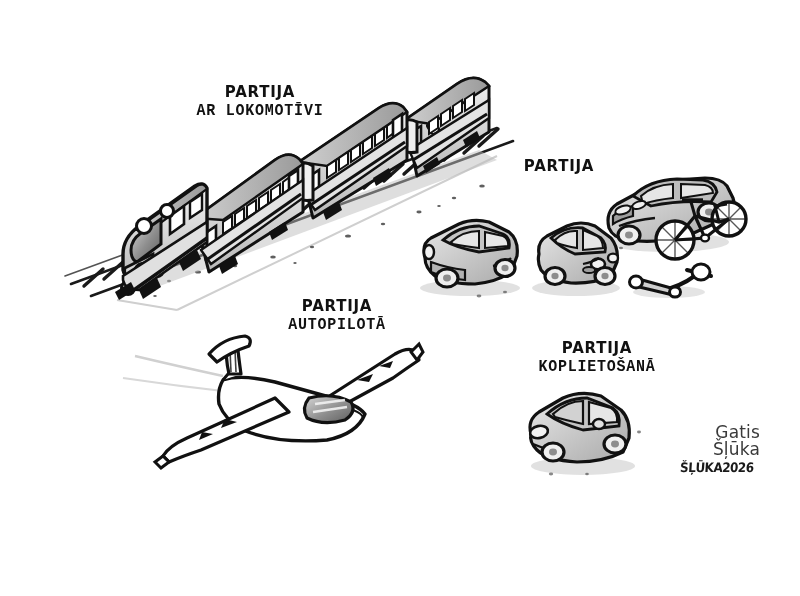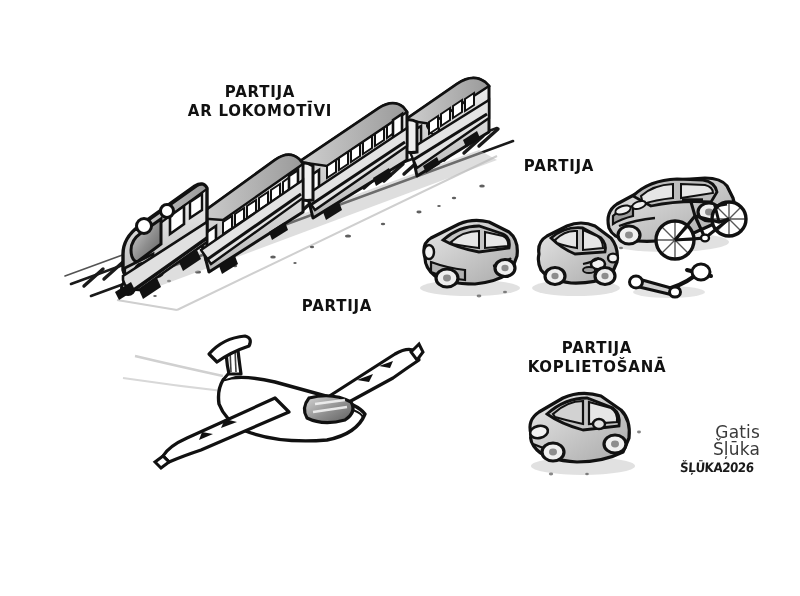--- a/index.html
+++ b/index.html
@@ -33,21 +33,21 @@
     font-family: "DejaVu Sans", sans-serif;
     font-weight: bold;
     color: #111111;
     letter-spacing: 0.05em;
     line-height: 1.18;
     font-size: 15px;
     white-space: nowrap;
     transform: scaleY(1.05);
   }
   .caption .l1 { display: block; }
-  .caption .l2 { display: block; }
+  .caption .l2 { display: block; font-family: Liberation Mono, monospace; }
   #cap-train { left: 118px; top: 84px; width: 230px; }
   #cap-driverless { left: 432px; top: 158px; width: 200px; }
   #cap-autopilot { left: 190px; top: 298px; width: 240px; }
   #cap-sharing { left: 450px; top: 340px; width: 240px; }
   #signature {
     position: absolute;
     left: 653px;
     top: 424px;
     width: 80px;
     text-align: right;
@@ -412,20 +412,21 @@
     <span class="l1">PARTIJA</span>
     <span class="l2">AR LOKOMOTĪVI</span>
   </div>
 
   <div class="caption" id="cap-driverless">
     <span class="l1">PARTIJA</span>
   </div>
 
   <div class="caption" id="cap-autopilot">
     <span class="l1">PARTIJA</span>
+    <span class="l2">AUTOPILOTĀ</span>
   </div>
 
   <div class="caption" id="cap-sharing">
     <span class="l1">PARTIJA</span>
     <span class="l2">KOPLIETOŠANĀ</span>
   </div>
 
   <div id="signature">
     <span class="sig-name">Gatis</span>
     <span class="sig-name">Šļūka</span>

